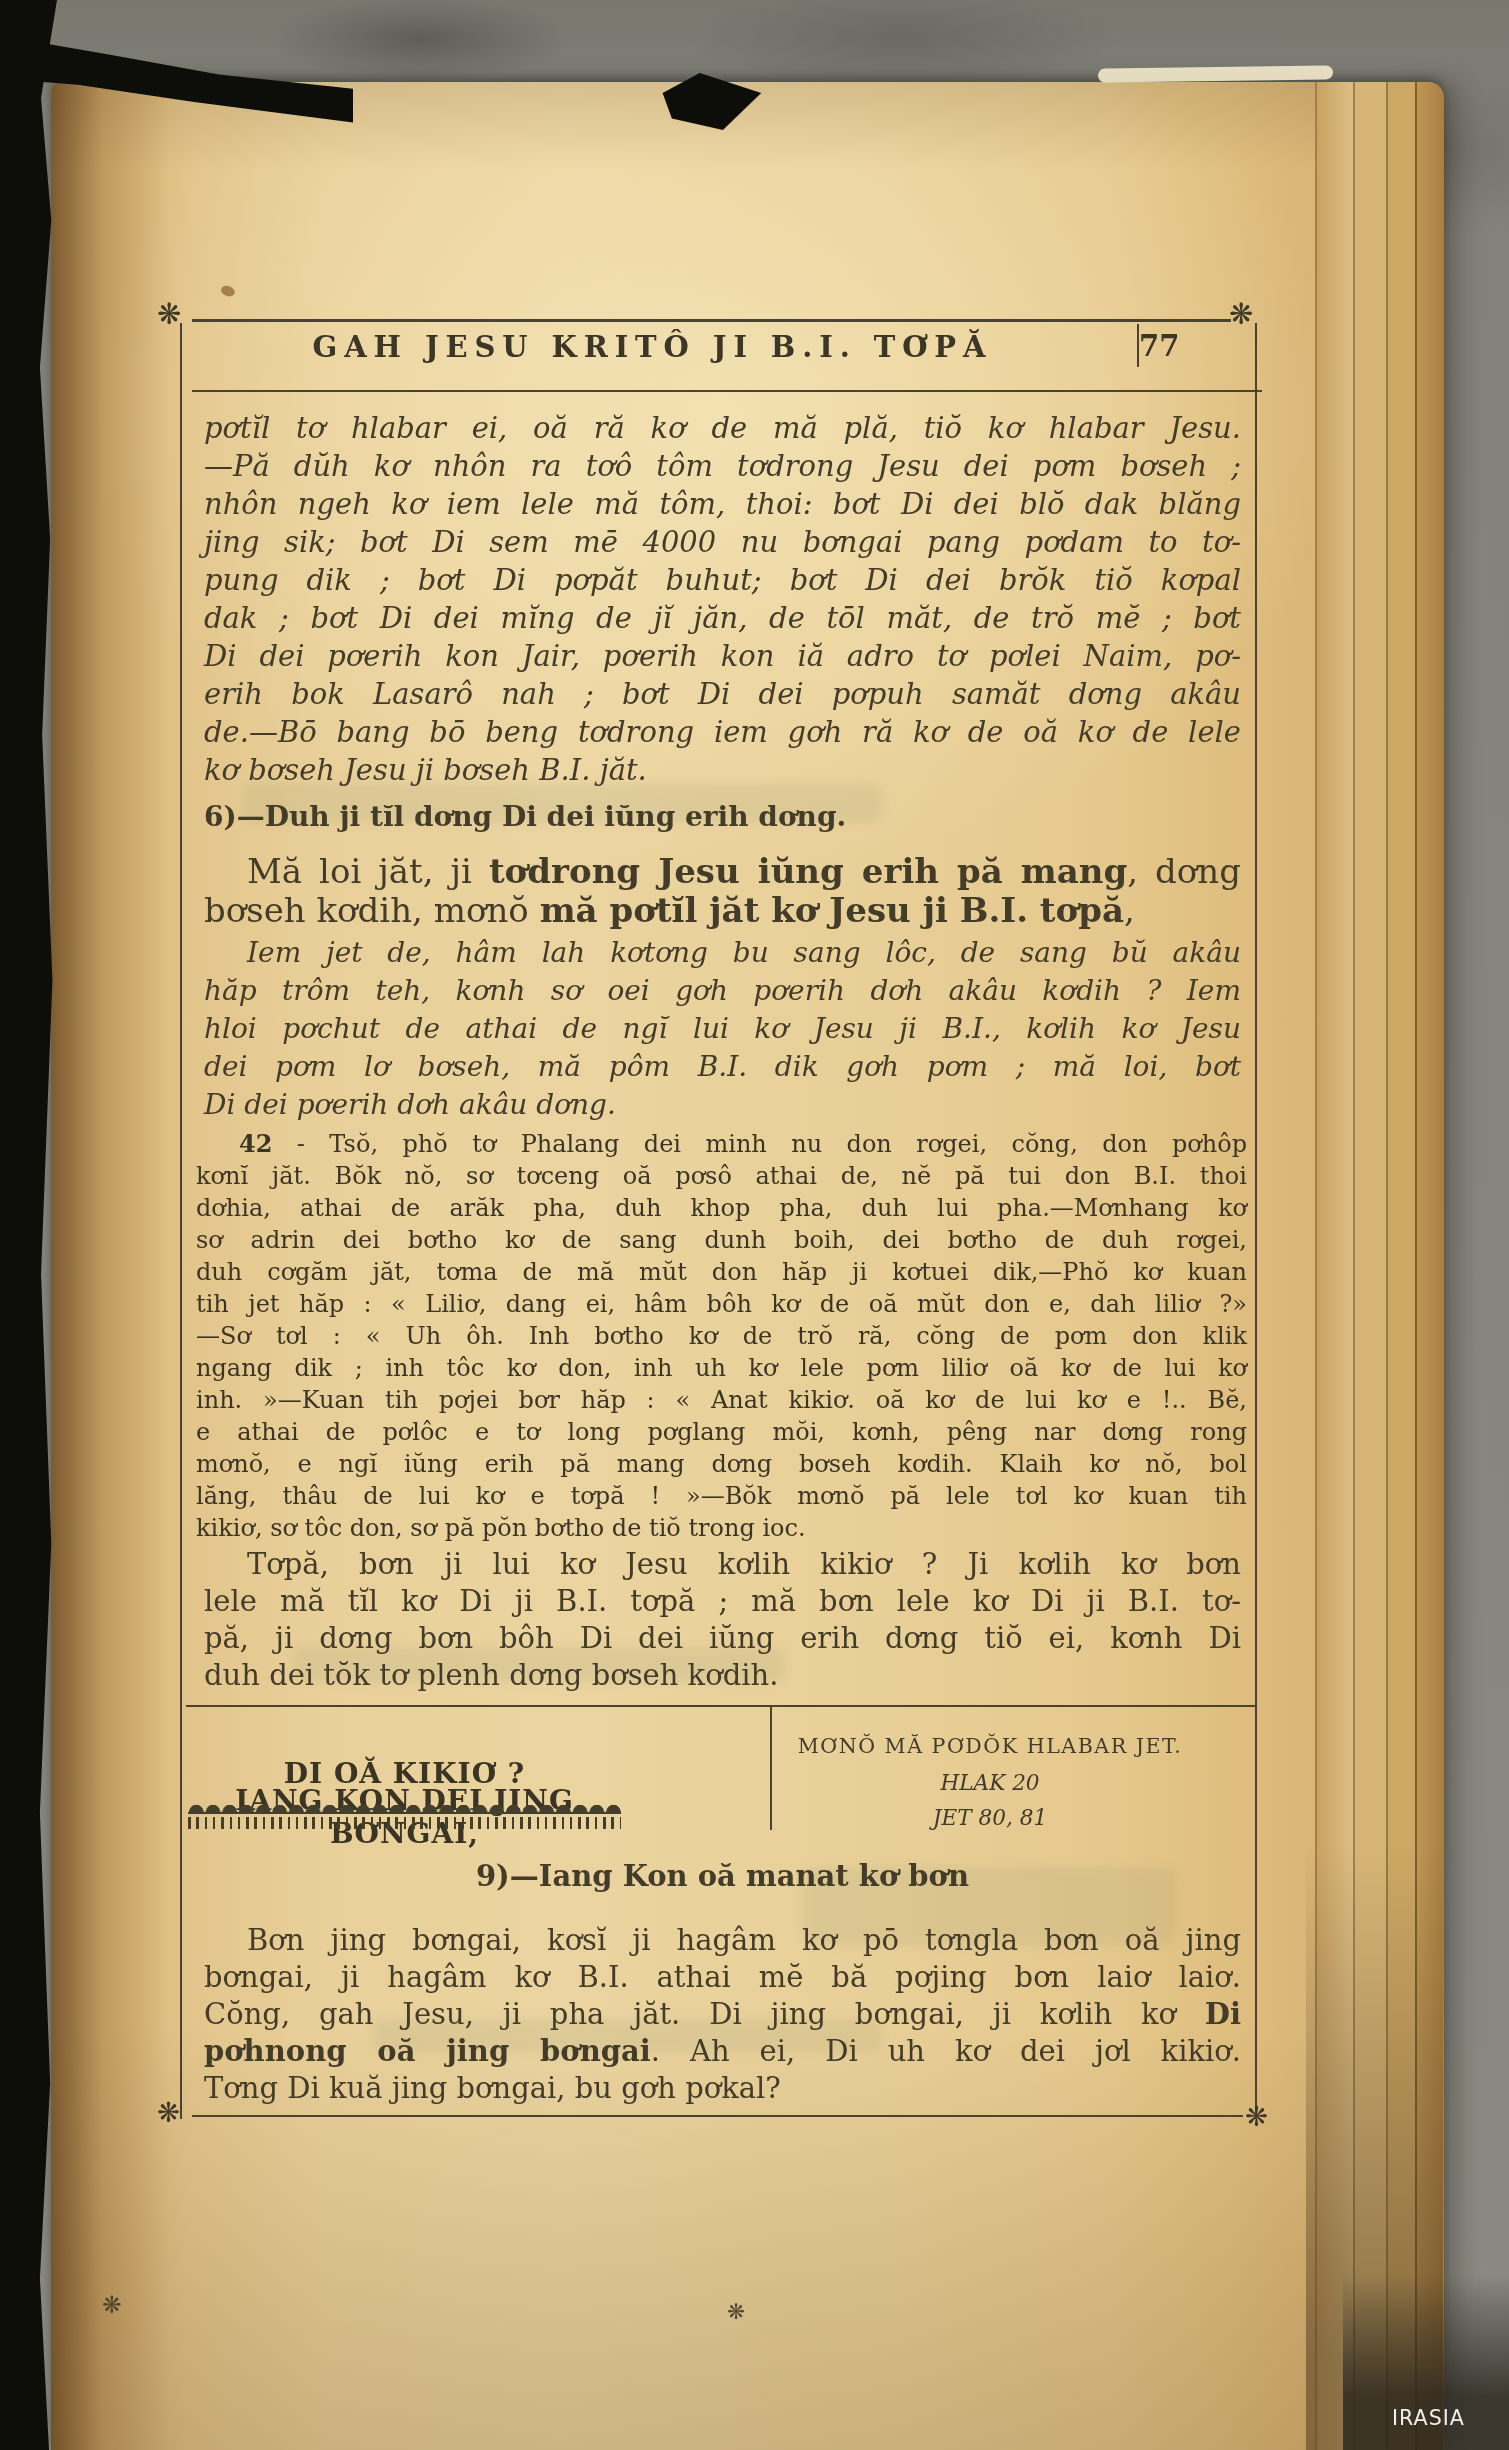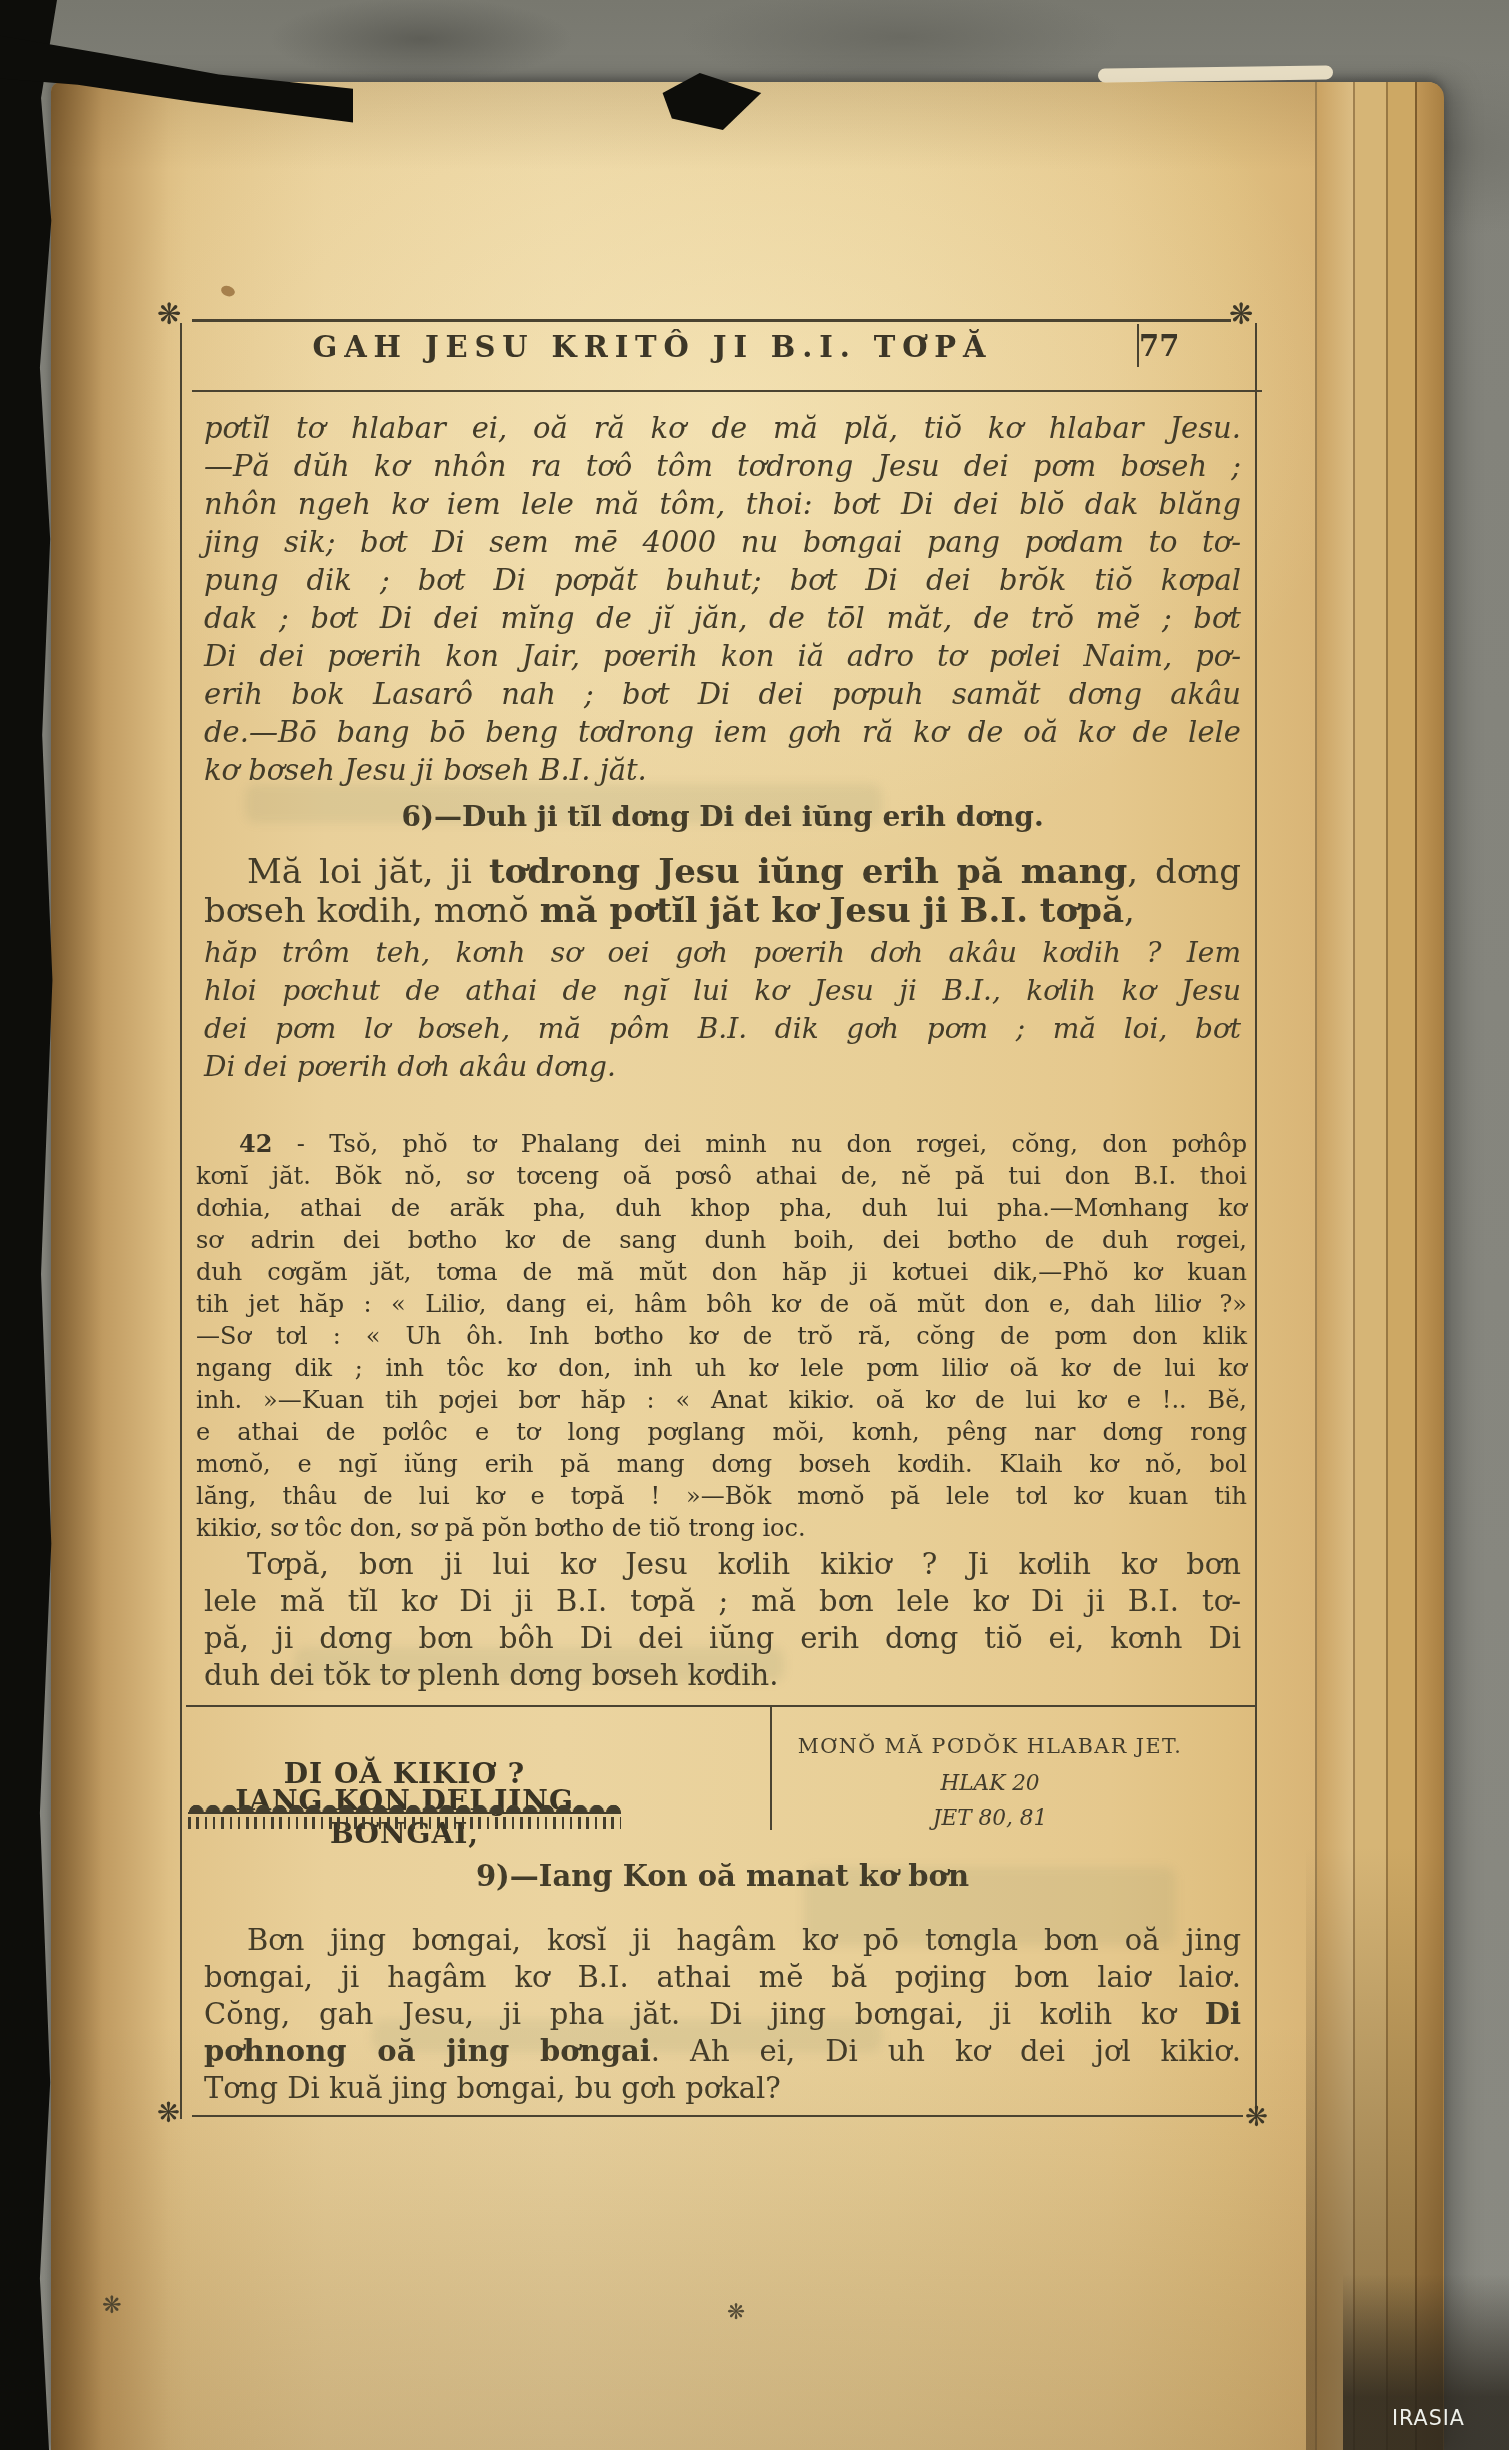--- a/index.html
+++ b/index.html
@@ -32,21 +32,21 @@
   .orn{position:absolute;font-family:"DejaVu Sans",sans-serif;color:#3e3828;line-height:1;}
   .title{position:absolute;left:192px;top:330px;width:921px;text-align:center;
     font-weight:bold;font-size:29px;letter-spacing:6.9px;color:#3c3627;}
   .pnum{position:absolute;left:1139px;top:329px;width:110px;font-weight:bold;font-size:29px;color:#3c3627;}
   .para{position:absolute;left:204px;width:1037px;}
   .tl{text-align:justify;text-align-last:justify;white-space:normal;}
   .tl.lastln{text-align-last:left;}
   .tl.ind{text-indent:43px;}
   .bb{font-weight:bold;}
   .p1{top:409px;font-size:29px;line-height:38px;font-style:italic;}
-  .h6{top:800px;font-weight:bold;font-size:28px;text-align:center;}
+  .h6{top:800px;font-weight:bold;font-size:28px;}
   .p2{top:852px;font-size:34px;line-height:39px;}
   .p3{top:934px;font-size:28px;line-height:38px;font-style:italic;}
   .p42{left:196px;top:1128px;width:1051px;font-size:24px;line-height:32px;color:#3b3526;}
   .p5{top:1546px;font-size:29px;line-height:37px;}
   .boxtitle{position:absolute;left:186px;width:437px;text-align:center;font-weight:bold;font-size:28px;letter-spacing:1px;color:#3a3424;}
   .lace-top{position:absolute;left:188px;top:1795px;width:433px;height:16.7px;border-bottom:2.9px solid #443e2d;
     background-image:radial-gradient(circle at 8.3px 16.7px, #443e2d 6.9px, rgba(0,0,0,0) 7.4px);background-size:16.7px 16.7px;}
   .lace-bot{position:absolute;left:188px;top:1817px;width:433px;height:11.8px;
     background:repeating-linear-gradient(90deg,#443e2d 0 2.5px, rgba(0,0,0,0) 2.5px 8.3px);}
   .note{position:absolute;left:784px;width:412px;text-align:center;color:#423c2c;}
@@ -112,20 +112,21 @@
         <div class="tl">erih bok Lasarô nah ; bơt Di dei pơpuh samăt dơng akâu</div>
         <div class="tl">de.—Bō bang bō beng tơdrong iem gơh ră kơ de oă kơ de lele</div>
         <div class="tl lastln">kơ bơseh Jesu ji bơseh B.I. jăt.</div>
       </div>
     <div class="para h6">6)—Duh ji tĭl dơng Di dei iŭng erih dơng.</div>
     <div class="para p2">
         <div class="tl ind"><span>Mă loi jăt, ji </span><span class="bb">tơdrong Jesu iŭng erih pă mang</span><span>, dơng</span></div>
         <div class="tl lastln"><span>bơseh kơdih, mơnŏ </span><span class="bb">mă pơtĭl jăt kơ Jesu ji B.I. tơpă</span><span>,</span></div>
       </div>
     <div class="para p3">
+        <div class="tl ind">Iem jet de, hâm lah kơtơng bu sang lôc, de sang bŭ akâu</div>
         <div class="tl">hăp trôm teh, kơnh sơ oei gơh pơerih dơh akâu kơdih ? Iem</div>
         <div class="tl">hloi pơchut de athai de ngĭ lui kơ Jesu ji B.I., kơlih kơ Jesu</div>
         <div class="tl">dei pơm lơ bơseh, mă pôm B.I. dik gơh pơm ; mă loi, bơt</div>
         <div class="tl lastln">Di dei pơerih dơh akâu dơng.</div>
       </div>
     <div class="para p42">
         <div class="tl ind"><span class="bb">42</span><span> - Tsŏ, phŏ tơ Phalang dei minh nu don rơgei, cŏng, don pơhôp</span></div>
         <div class="tl">kơnĭ jăt. Bŏk nŏ, sơ tơceng oă pơsô athai de, nĕ pă tui don B.I. thoi</div>
         <div class="tl">dơhia, athai de arăk pha, duh khop pha, duh lui pha.—Mơnhang kơ</div>
         <div class="tl">sơ adrin dei bơtho kơ de sang dunh boih, dei bơtho de duh rơgei,</div>

